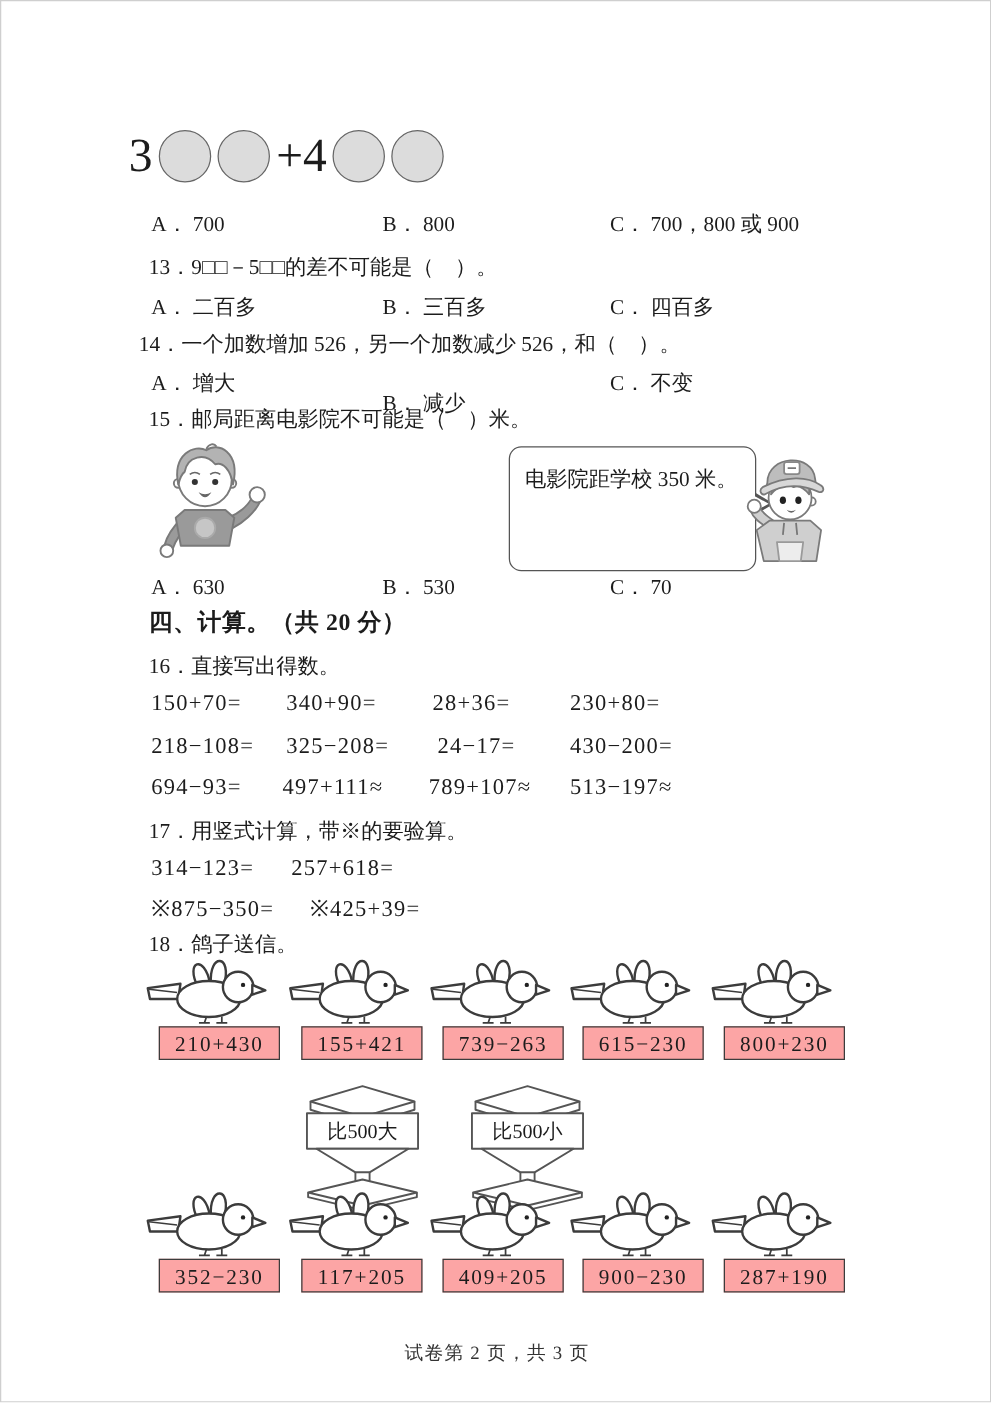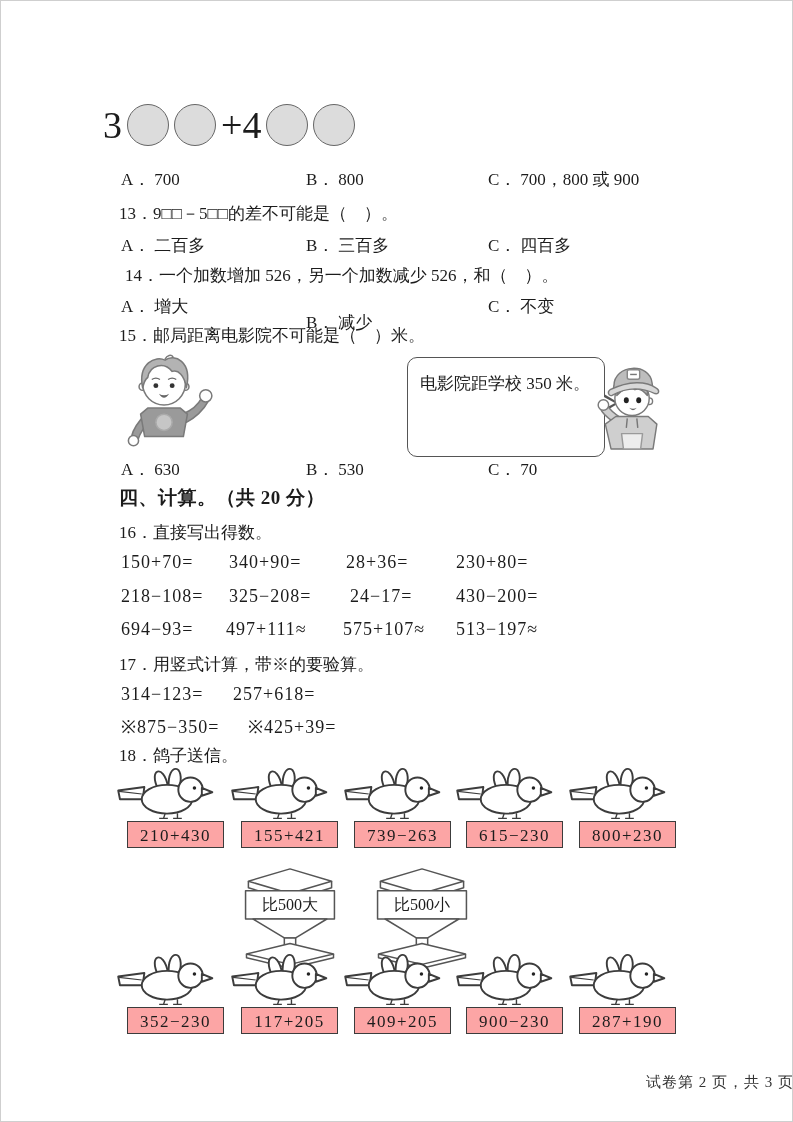--- a/index.html
+++ b/index.html
@@ -54,21 +54,21 @@
     border-top:7px solid transparent;border-bottom:7px solid transparent;
     border-left:13px solid #fff;
   }
   .mailbox-label-box{
     font-size:17px;letter-spacing:1.5px;
     border:1.3px solid #3c3c3c;
     width:97px;height:27px;line-height:27px;
     text-align:center;box-sizing:border-box;
     background:#fca5a5;white-space:nowrap;
   }
-  .footer{width:793px;text-align:right;font-size:15px;color:#333;letter-spacing:1px;}
+  .footer{width:793px;text-align:center;font-size:15px;color:#333;letter-spacing:1px;}
 </style>
 </head>
 <body>
 
 <div class="page">
 
   <svg width="0" height="0" style="position:absolute" aria-hidden="true">
     <defs>
       <g id="birdShape">
         <g fill="#ffffff" stroke="#3c3c3c" stroke-width="2.2" stroke-linejoin="round">
@@ -108,21 +108,21 @@
 
   <div class="abs opt" style="top:167px;left:120px"><span class="lbl">A．</span><span>700</span></div>
   <div class="abs opt" style="top:167px;left:305px"><span class="lbl">B．</span><span>800</span></div>
   <div class="abs opt" style="top:167px;left:487px"><span class="lbl">C．</span><span>700，800 或 900</span></div>
 
   <div class="abs stem" style="top:201px;left:118px">13．9□□－5□□的差不可能是（　）。</div>
   <div class="abs opt" style="top:233px;left:120px"><span class="lbl">A．</span><span>二百多</span></div>
   <div class="abs opt" style="top:233px;left:305px"><span class="lbl">B．</span><span>三百多</span></div>
   <div class="abs opt" style="top:233px;left:487px"><span class="lbl">C．</span><span>四百多</span></div>
 
-  <div class="abs stem" style="top:263px;left:124px">14．一个加数增加 526，另一个加数减少 526，和（　）。</div>
+  <div class="abs stem" style="top:263px;left:110px">14．一个加数增加 526，另一个加数减少 526，和（　）。</div>
   <div class="abs opt" style="top:294px;left:120px"><span class="lbl">A．</span><span>增大</span></div>
   <div class="abs opt" style="top:310px;left:305px"><span class="lbl">B．</span><span>减少</span></div>
   <div class="abs opt" style="top:294px;left:487px"><span class="lbl">C．</span><span>不变</span></div>
 
   <div class="abs stem" style="top:323px;left:118px">15．邮局距离电影院不可能是（　）米。</div>
 
   <svg class="abs" style="top:352px;left:106px" width="112" height="104" viewBox="0 0 110 102">
     <g stroke="#7a7a7a" stroke-width="1.5" fill="#ffffff" stroke-linejoin="round">
       <path d="M74,60 C84,56 90,50 93,44 L99,48 C95,56 86,64 78,68 Z" fill="#9a9a9a"></path>
       <circle cx="97" cy="42" r="6"></circle>
@@ -179,21 +179,21 @@
   <div class="abs calc" style="top:551px;left:120px">150+70=</div>
   <div class="abs calc" style="top:551px;left:228px">340+90=</div>
   <div class="abs calc" style="top:551px;left:345px">28+36=</div>
   <div class="abs calc" style="top:551px;left:455px">230+80=</div>
   <div class="abs calc" style="top:585px;left:120px">218−108=</div>
   <div class="abs calc" style="top:585px;left:228px">325−208=</div>
   <div class="abs calc" style="top:585px;left:349px">24−17=</div>
   <div class="abs calc" style="top:585px;left:455px">430−200=</div>
   <div class="abs calc" style="top:618px;left:120px">694−93=</div>
   <div class="abs calc" style="top:618px;left:225px">497+111≈</div>
-  <div class="abs calc" style="top:618px;left:342px">575+107≈</div>
+  <div class="abs calc" style="top:618px;left:342px">789+107≈</div>
   <div class="abs calc" style="top:618px;left:455px">513−197≈</div>
 
   <div class="abs stem" style="top:652px;left:118px">17．用竖式计算，带※的要验算。</div>
   <div class="abs calc" style="top:683px;left:120px">314−123=</div>
   <div class="abs calc" style="top:683px;left:232px">257+618=</div>
   <div class="abs calc" style="top:713px;left:120px">※875−350=</div>
   <div class="abs calc" style="top:713px;left:247px">※425+39=</div>
 
   <div class="abs stem" style="top:743px;left:118px">18．鸽子送信。</div>
 

